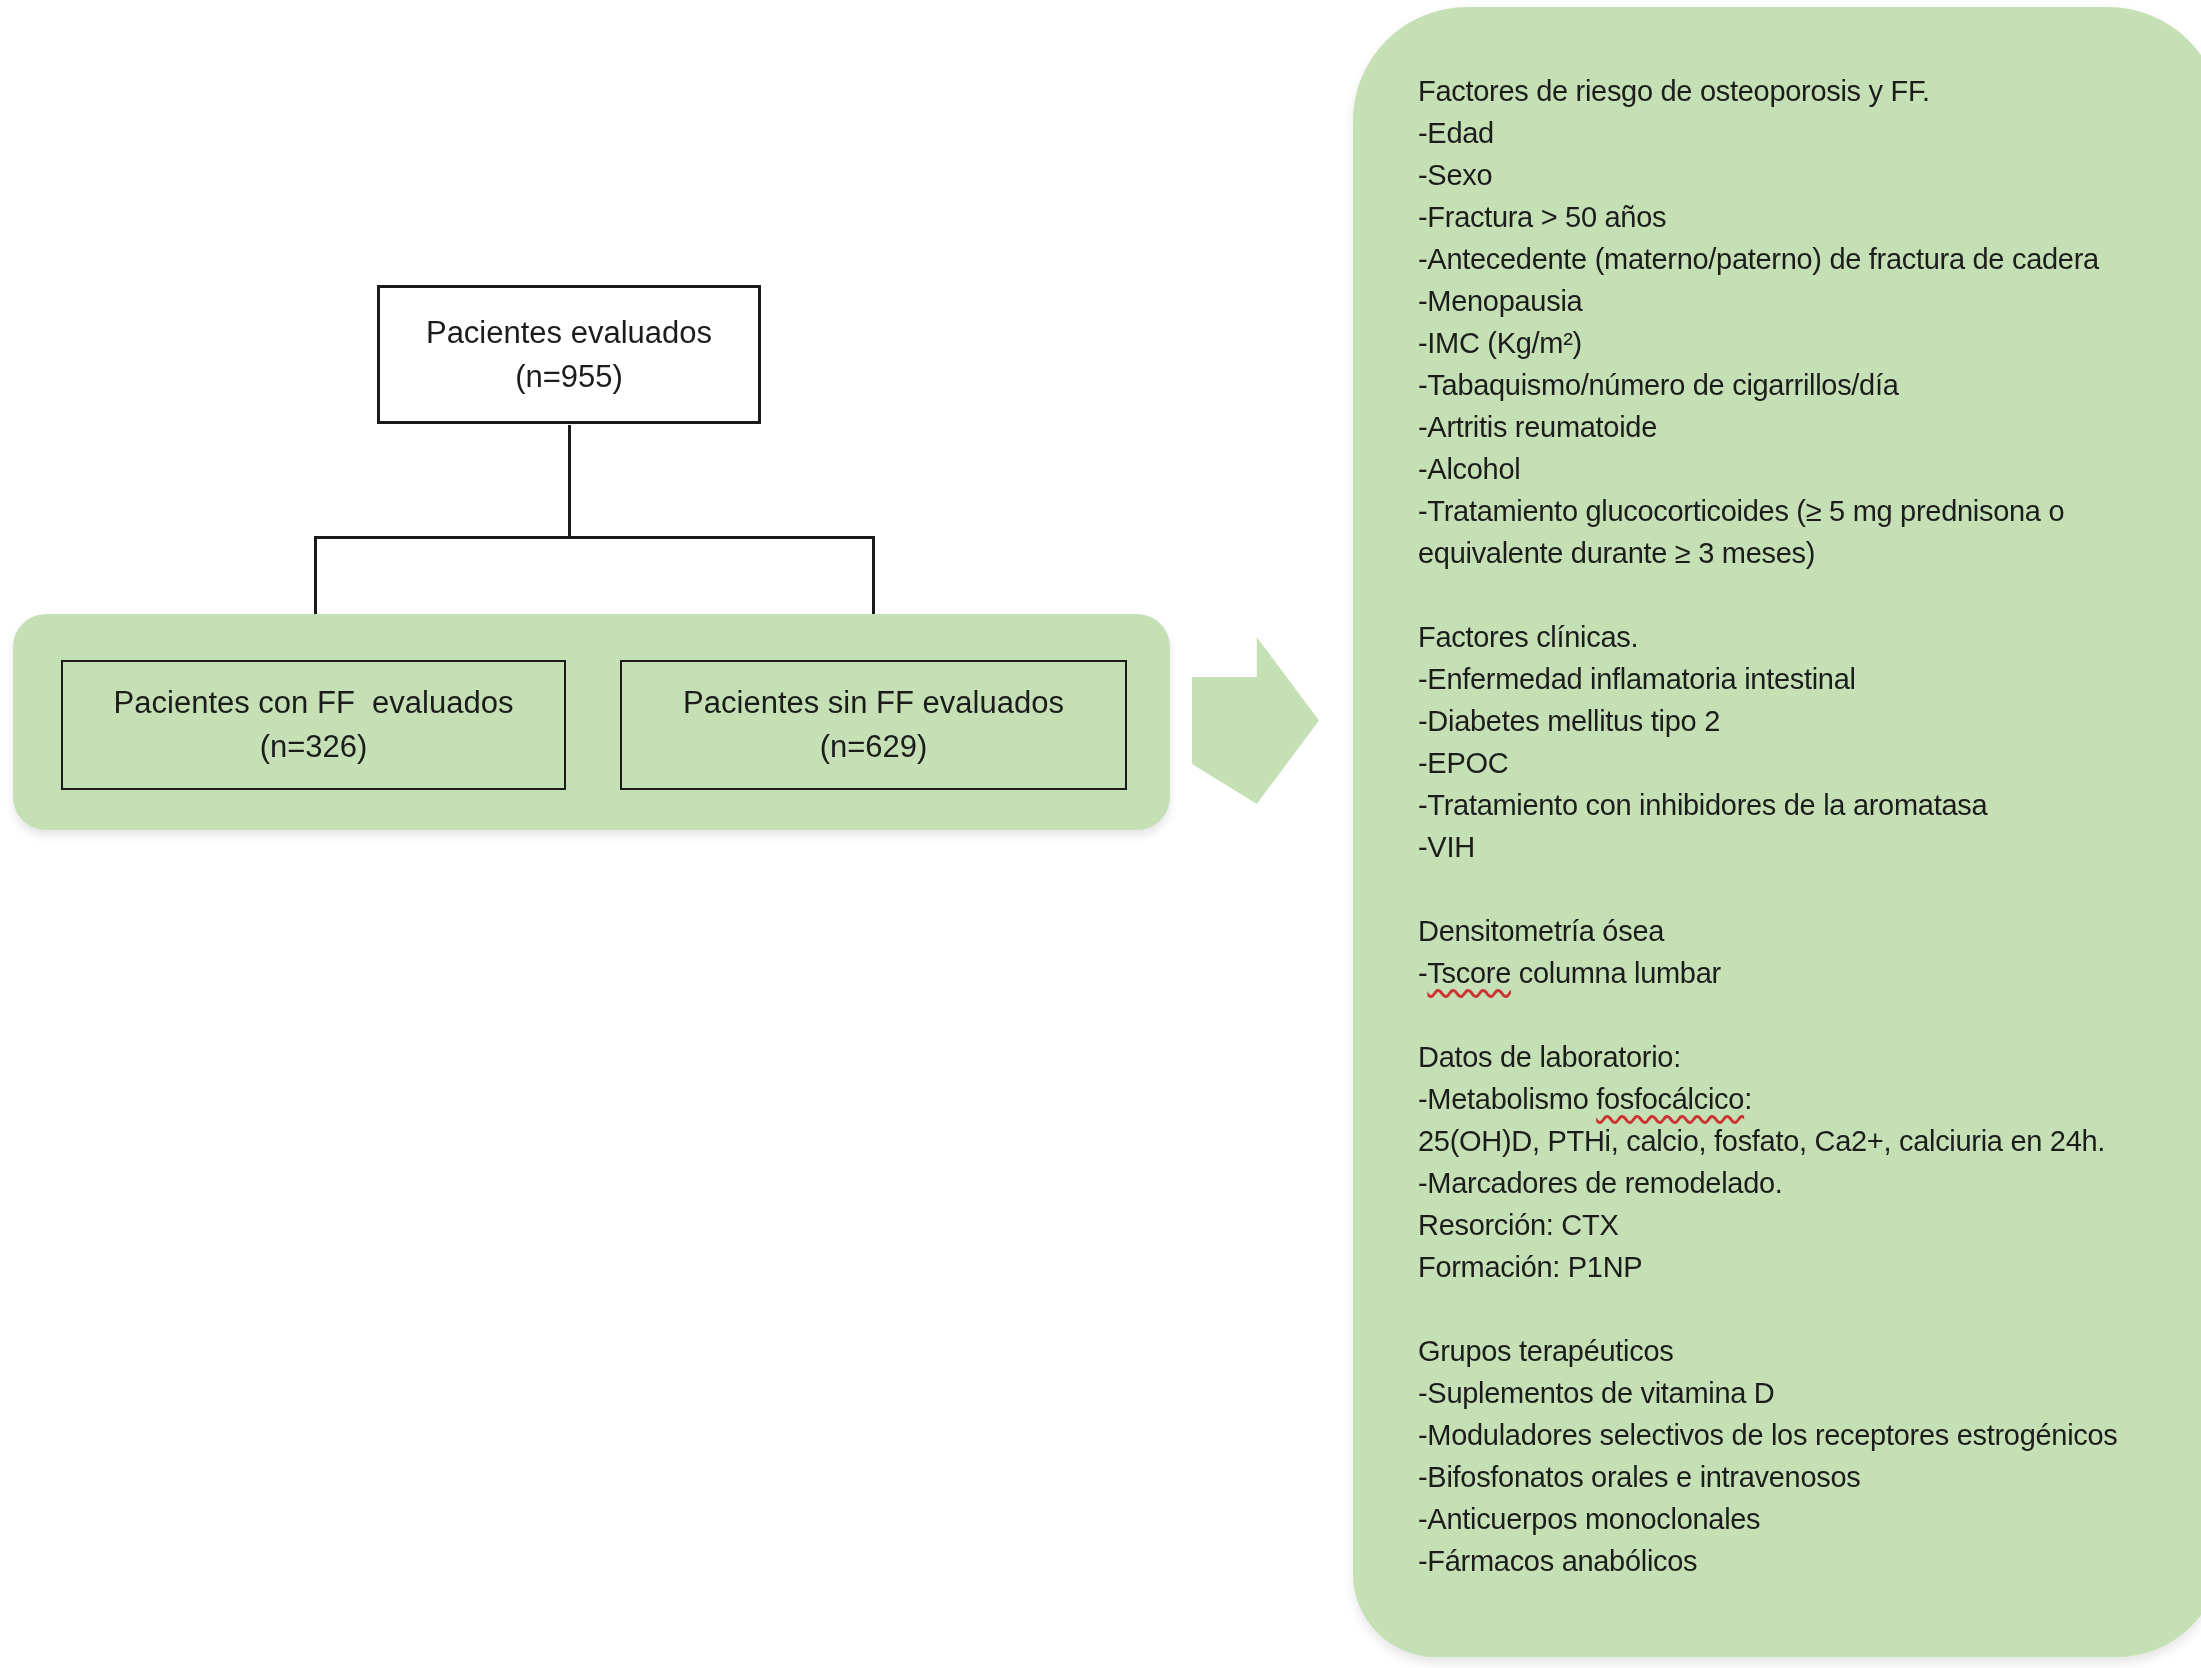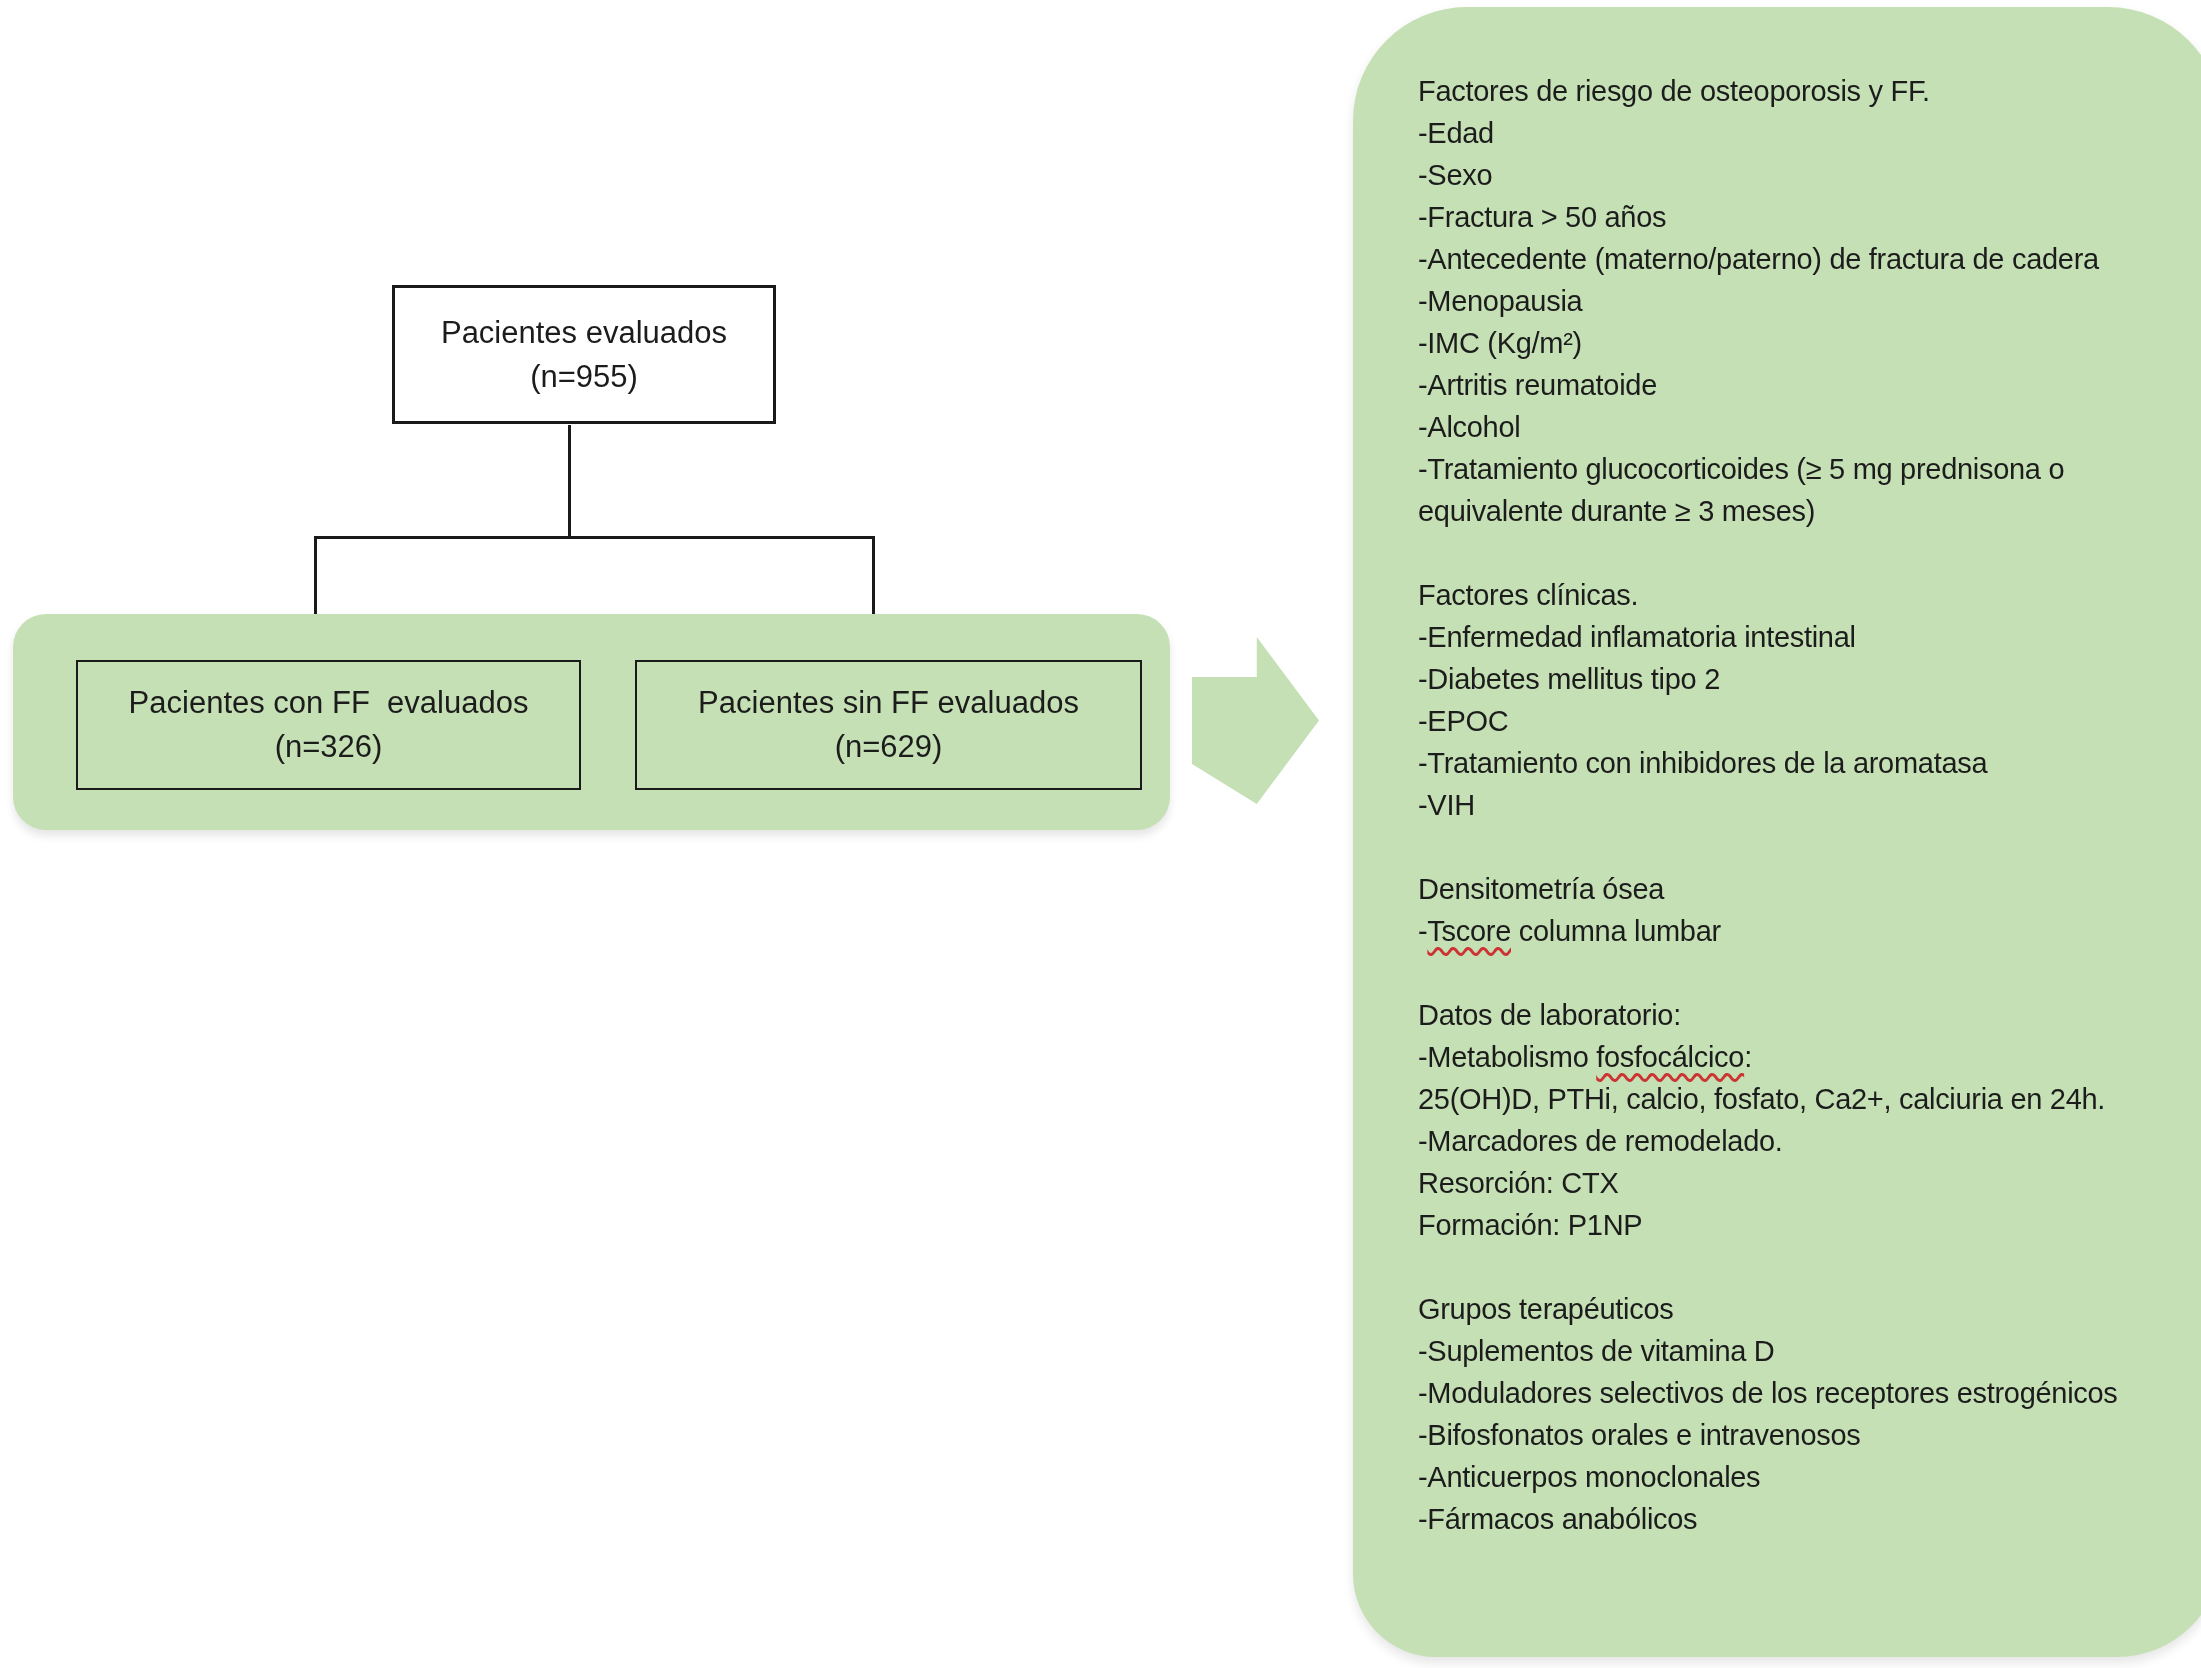--- a/index.html
+++ b/index.html
@@ -14,21 +14,21 @@
   body{font-family:"Liberation Sans", sans-serif;color:var(--ink);}
   .canvas{position:relative;width:2202px;height:1669px;background:#ffffff;overflow:hidden;}
 
   
   .box{
     position:absolute;
     background:var(--box-bg);
     border:3.5px solid var(--line);
     display:flex;flex-direction:column;justify-content:center;align-items:center;
     text-align:center;
-    font-size:31px;line-height:44px;color:var(--ink);margin-left:15px;
+    font-size:31px;line-height:44px;color:var(--ink);
   }
   .box .box-line{white-space:pre;}
   .top-box{left:377px;top:285px;width:384px;height:139px;}
   .small-box{border-width:2.6px;background:transparent;}
   .left-box{left:61px;top:660px;width:505px;height:130px;}
   .right-box{left:620px;top:660px;width:507px;height:130px;}
 
   
   .connector{position:absolute;background:var(--line);}
   .v-top   {left:568px;top:425px;width:2.6px;height:114px;}
@@ -110,20 +110,21 @@
 
   <div class="panel" id="panel-content">
       <div class="section">
         <div class="line">Factores de riesgo de osteoporosis y FF.</div>
         <div class="line">-Edad</div>
         <div class="line">-Sexo</div>
         <div class="line">-Fractura &gt; 50 años</div>
         <div class="line">-Antecedente (materno/paterno) de fractura de cadera</div>
         <div class="line">-Menopausia</div>
         <div class="line">-IMC (Kg/m²)</div>
+        <div class="line">-Tabaquismo/número de cigarrillos/día</div>
         <div class="line">-Artritis reumatoide</div>
         <div class="line">-Alcohol</div>
         <div class="line">-Tratamiento glucocorticoides (≥ 5 mg prednisona o</div>
         <div class="line">equivalente durante ≥ 3 meses)</div>
       </div>
       <div class="section">
         <div class="line">Factores clínicas.</div>
         <div class="line">-Enfermedad inflamatoria intestinal</div>
         <div class="line">-Diabetes mellitus tipo 2</div>
         <div class="line">-EPOC</div>

